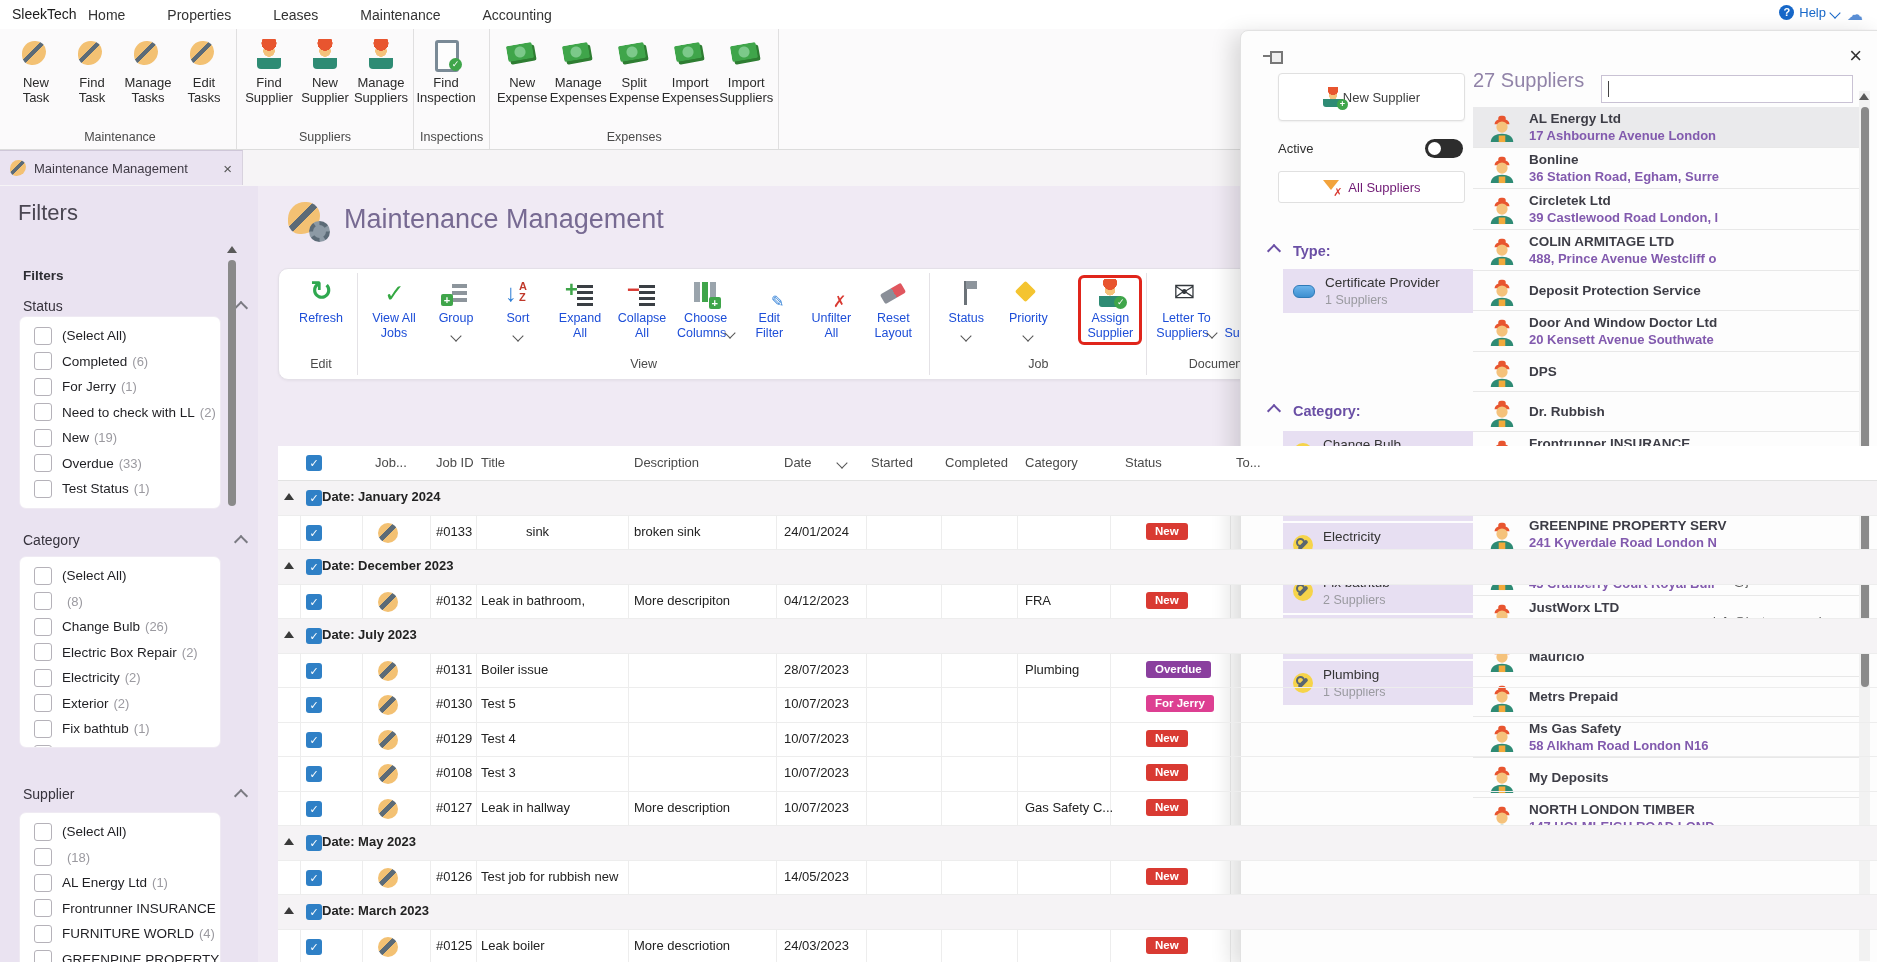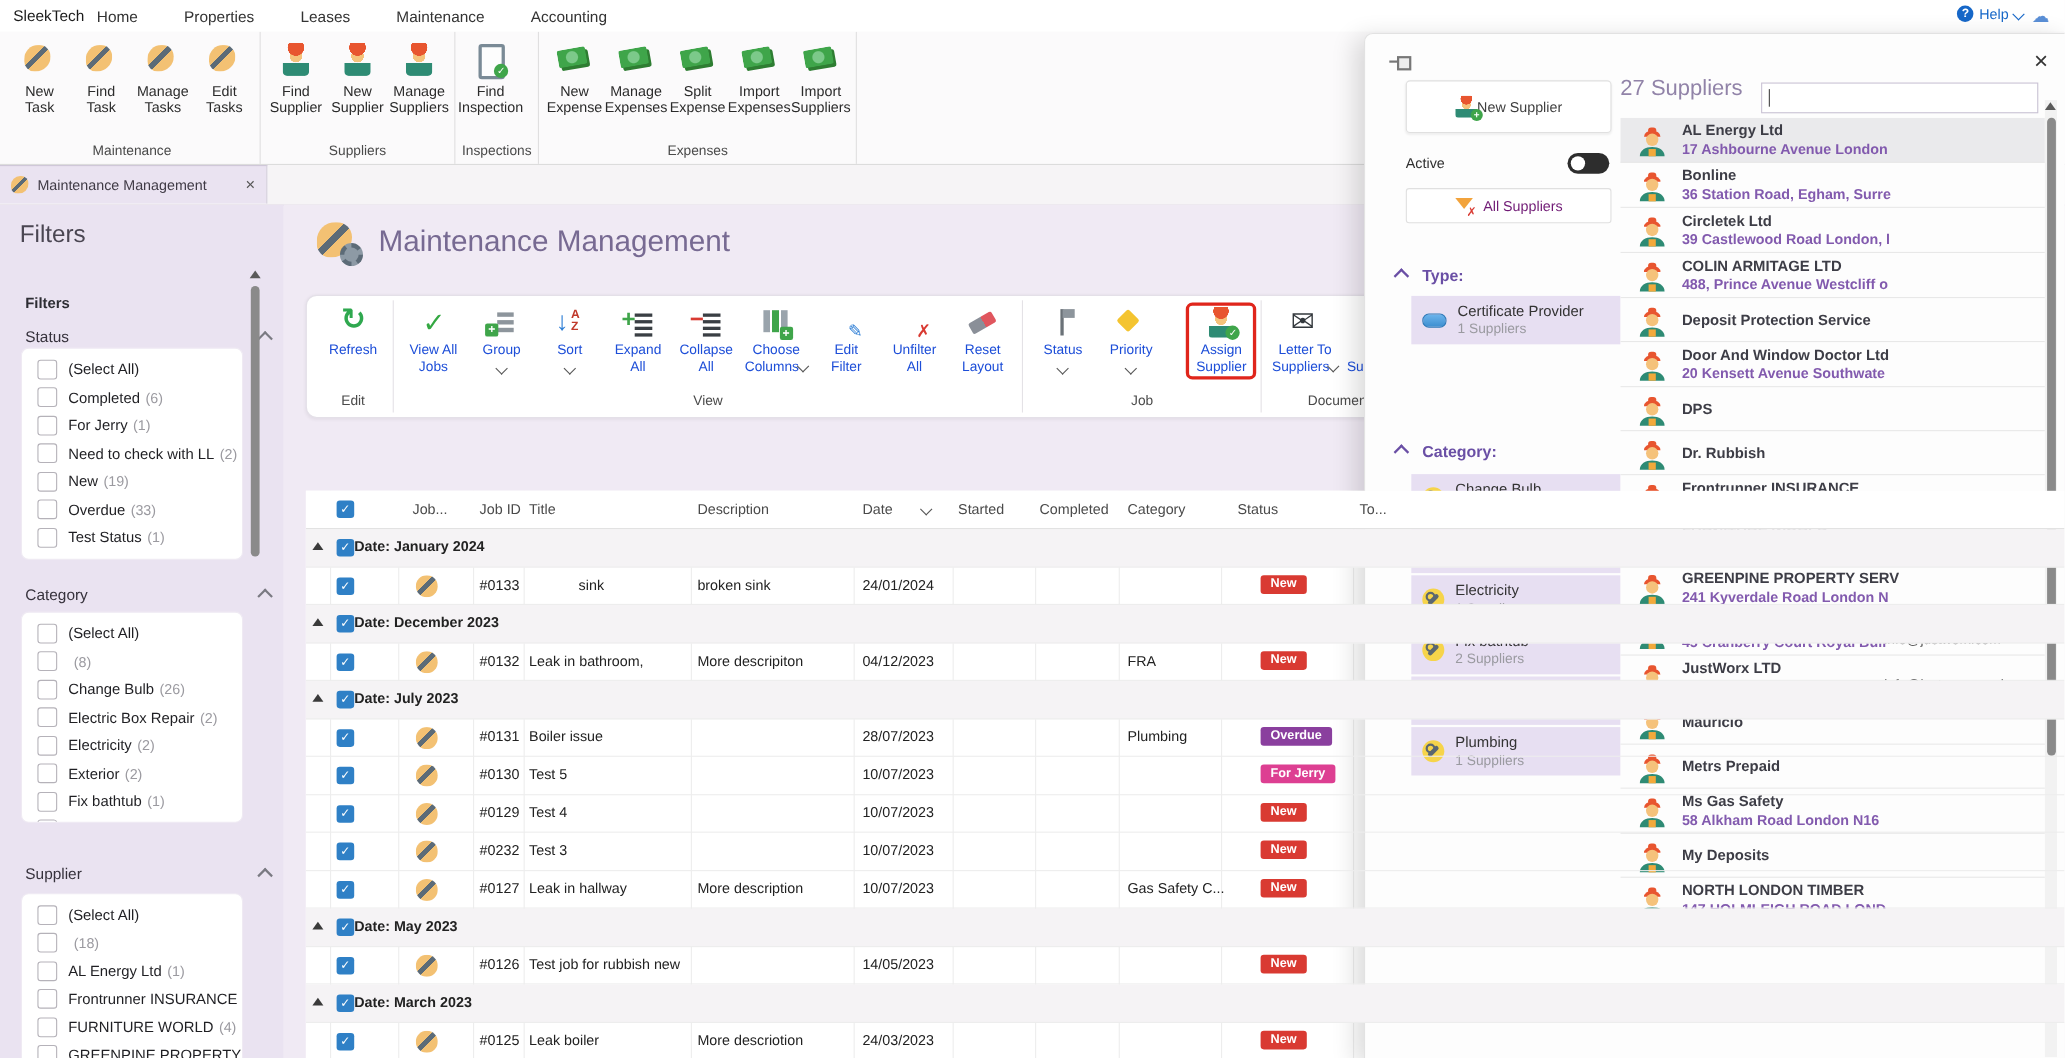--- a/index.html
+++ b/index.html
@@ -693,21 +693,21 @@
             <span class="jobpart cell" style="left:506px;">10/07/2023</span>
             <span class="jobpart cell" style="left:747px;"></span>
             <span class="jobpart badge v-new">New</span>
           </div>
 
           <div class="trow v-job">
 
             <span class="cbchecked">✓</span>
 
             <span class="jobpart wrenchcell"></span>
-            <span class="jobpart cell" style="left:158px;">#0232</span>
+            <span class="jobpart cell" style="left:158px;">#0108</span>
             <span class="jobpart cell" style="left:203px;">Test 3</span>
             <span class="jobpart cell" style="left:356px;"></span>
             <span class="jobpart cell" style="left:506px;">10/07/2023</span>
             <span class="jobpart cell" style="left:747px;"></span>
             <span class="jobpart badge v-new">New</span>
           </div>
 
           <div class="trow v-job">
 
             <span class="cbchecked">✓</span>

